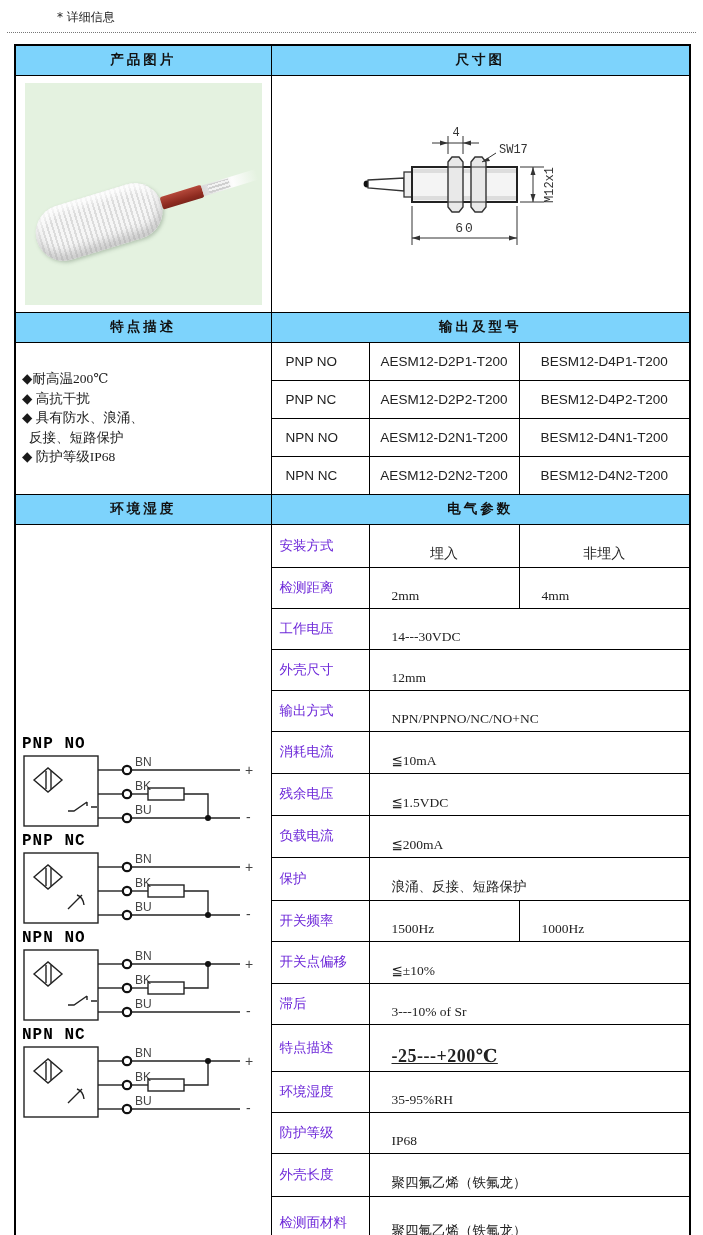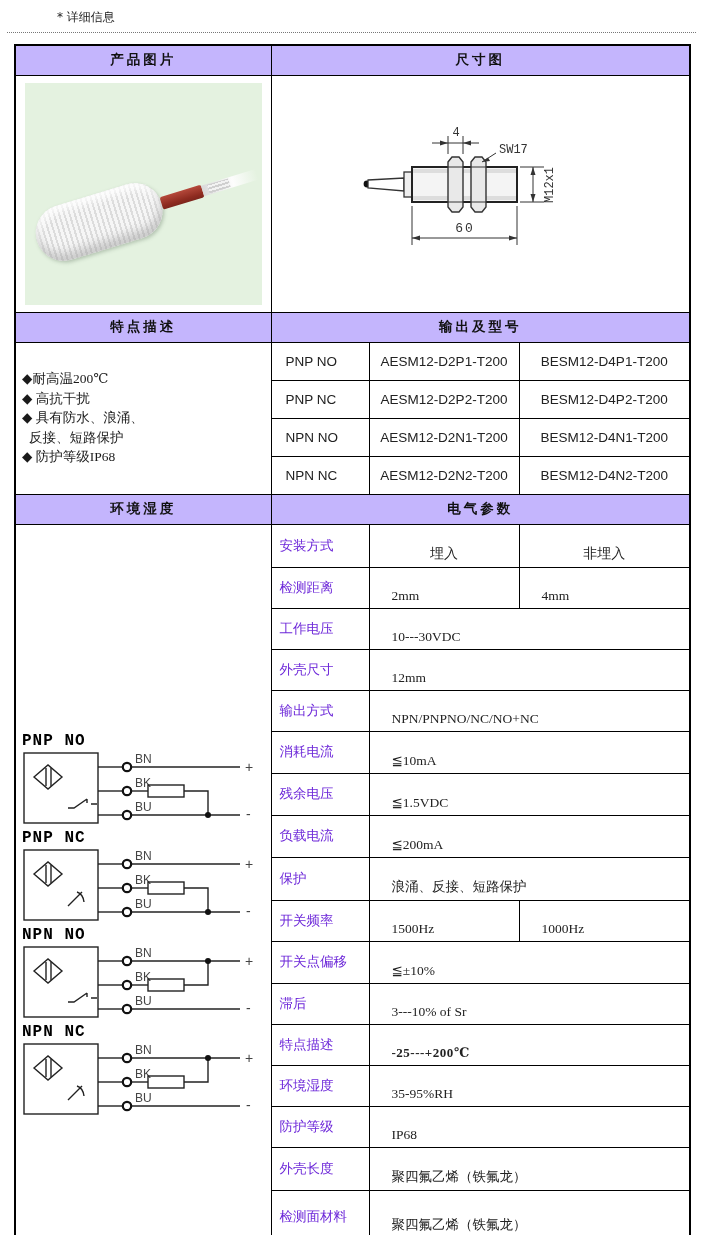--- a/index.html
+++ b/index.html
@@ -6,21 +6,21 @@
   html,body { background:#fff; width:703px; font-family:"Liberation Serif","DejaVu Serif",serif; color:#1a1a1a; }
   .page { position:relative; width:703px; height:1235px; background:#fff; overflow:hidden; }
 
   .page-title { position:absolute; left:13px; top:9px; font-family:"DejaVu Sans","Liberation Sans",sans-serif; font-size:12px; color:#222;margin-left:44px; }
   .dotted-rule { position:absolute; left:7px; right:7px; top:32px; border-top:1px dotted #777; }
 
   table.spec { position:absolute; left:14px; top:44px; width:675px; border-collapse:collapse; table-layout:fixed; }
   table.spec { border:2px solid #000; }
   table.spec td { border:1px solid #000; vertical-align:middle; font-size:13.5px; }
 
-  td.hdr { background:#c4b5fd; text-align:center; font-weight:bold; font-size:16px; letter-spacing:3px; height:30px; color:#111; }
+  td.hdr { background:#7dd3fc; text-align:center; font-weight:bold; font-size:16px; letter-spacing:3px; height:30px; color:#111; }
 
   
   td.photo-cell { height:237px; padding:6px 9px; vertical-align:middle; }
   .photo { position:relative; width:100%; height:222px; background:#e4f2e0; overflow:hidden; }
   .sensor-assembly { position:absolute; left:12px; top:128px; width:230px; height:60px; transform:rotate(-17deg); transform-origin:left center; display:flex; align-items:center; }
   .sensor-body { width:138px; height:56px; border-radius:28px/50%; background:repeating-linear-gradient(90deg,#f6f6f6 0 3px,#dcdcdc 3px 5px); box-shadow:inset 0 -8px 10px rgba(150,150,150,.45), inset 0 6px 8px rgba(255,255,255,.9), 1px 2px 4px rgba(90,110,90,.35); }
   .sensor-cable-red { width:46px; height:13px; background:linear-gradient(180deg,#b5493b,#8e2b20 70%,#7c251c); border-radius:2px; }
   .sensor-cable-tip { width:60px; height:11px; background:linear-gradient(90deg,#d9d9d9,#fdfdfd 55%,rgba(255,255,255,0)); position:relative; }
   .sensor-label { position:absolute; left:6px; top:1px; width:22px; height:9px; background:repeating-linear-gradient(0deg,#cfcfcf 0 2px,#f2f2f2 2px 4px); }
 
@@ -40,21 +40,21 @@
   
   td.wiring-cell { vertical-align:middle; padding:4px 4px 4px 6px; }
   .wd-block { margin:0 0 4px 0; }
   .wd-title { font-family:"Liberation Mono","DejaVu Sans Mono",monospace; font-weight:bold; font-size:16px; letter-spacing:1px; color:#000; margin-bottom:1px; }
   .wd-svg { display:block; }
 
   
   td.plabel { padding:4px 4px 4px 8px; font-size:14px; color:#6d28d9; }
   td.pval { padding:20px 4px 4px 22px; font-size:13.5px; color:#222; }
   td.pval.center { padding-left:4px; text-align:center; font-size:14px; }
-  td.pval.temp { font-size:13px; font-weight:bold; letter-spacing:.5px; }
+  td.pval.temp { font-size:18px; font-weight:bold; letter-spacing:.5px;text-decoration:underline; }
 
   svg text { font-family:"Liberation Mono","DejaVu Sans Mono",monospace; fill:#333; }
   svg .lbl { font-family:"Liberation Sans","DejaVu Sans",sans-serif; fill:#444; }
 </style>
 </head>
 <body>
 
 <div class="page">
   <div class="page-title">* 详细信息</div>
   <div class="dotted-rule"></div>
@@ -291,21 +291,21 @@
       <td class="pval center">埋入</td>
       <td class="pval center">非埋入</td>
     </tr>
     <tr style="height:37px">
       <td class="plabel">检测距离</td>
       <td class="pval">2mm</td>
       <td class="pval">4mm</td>
     </tr>
     <tr style="height:35px">
       <td class="plabel">工作电压</td>
-      <td class="pval" colspan="2">10---30VDC</td>
+      <td class="pval" colspan="2">14---30VDC</td>
     </tr>
     <tr style="height:37px">
       <td class="plabel">外壳尺寸</td>
       <td class="pval" colspan="2">12mm</td>
     </tr>
     <tr style="height:35px">
       <td class="plabel">输出方式</td>
       <td class="pval" colspan="2">NPN/PNPNO/NC/NO+NC</td>
     </tr>
     <tr style="height:34px">

